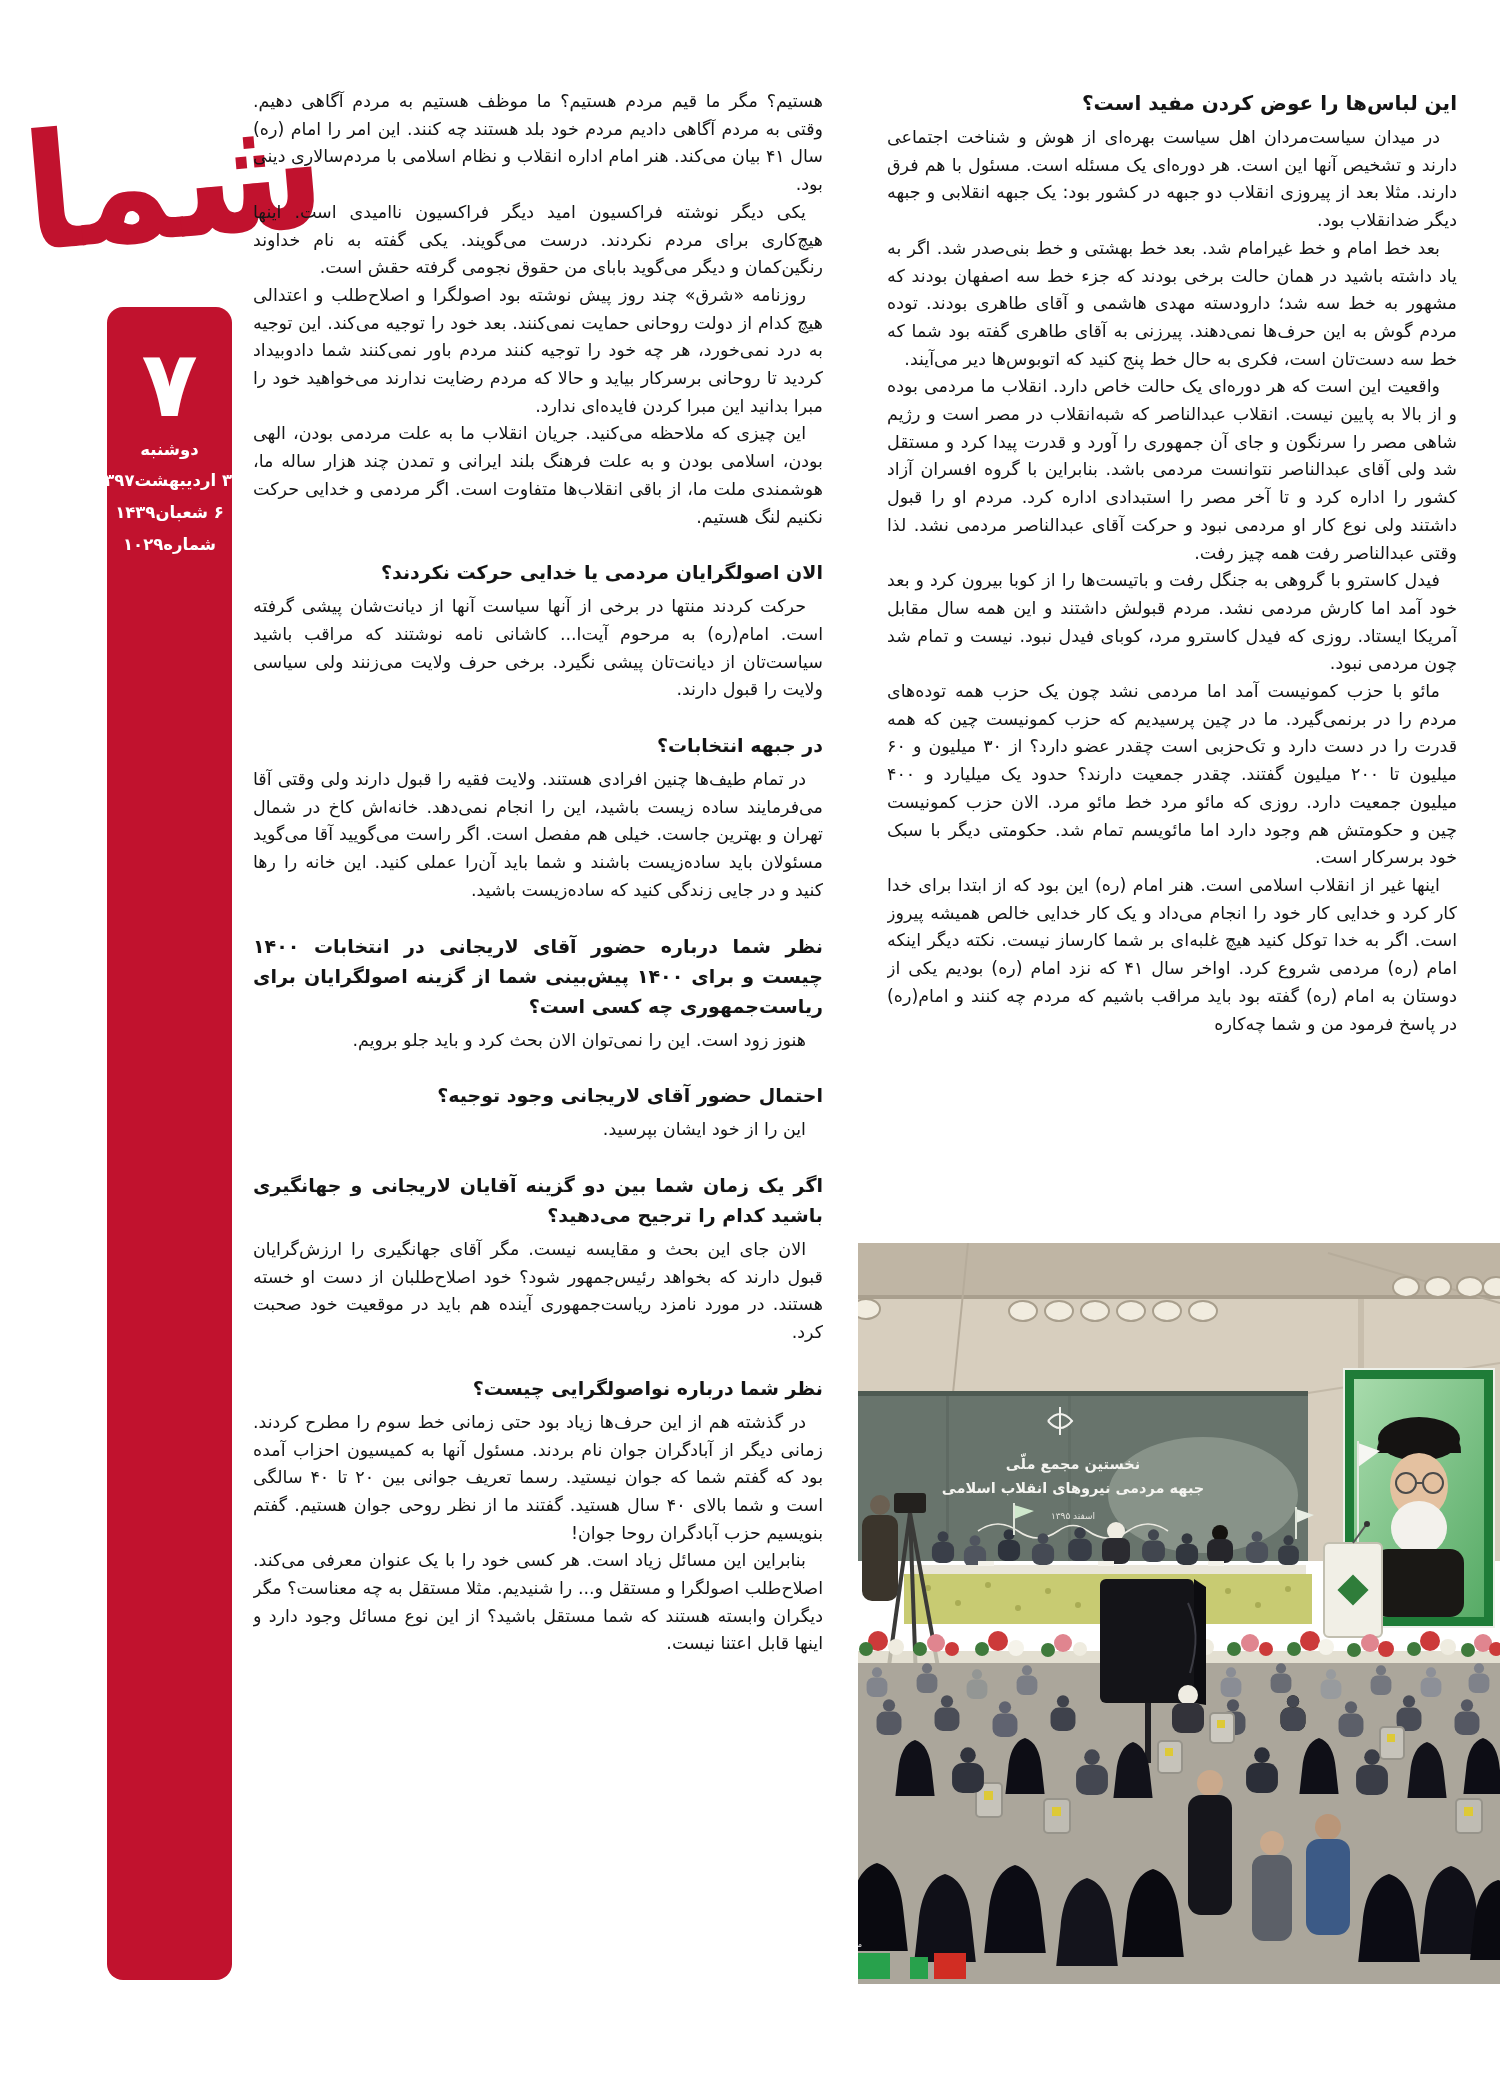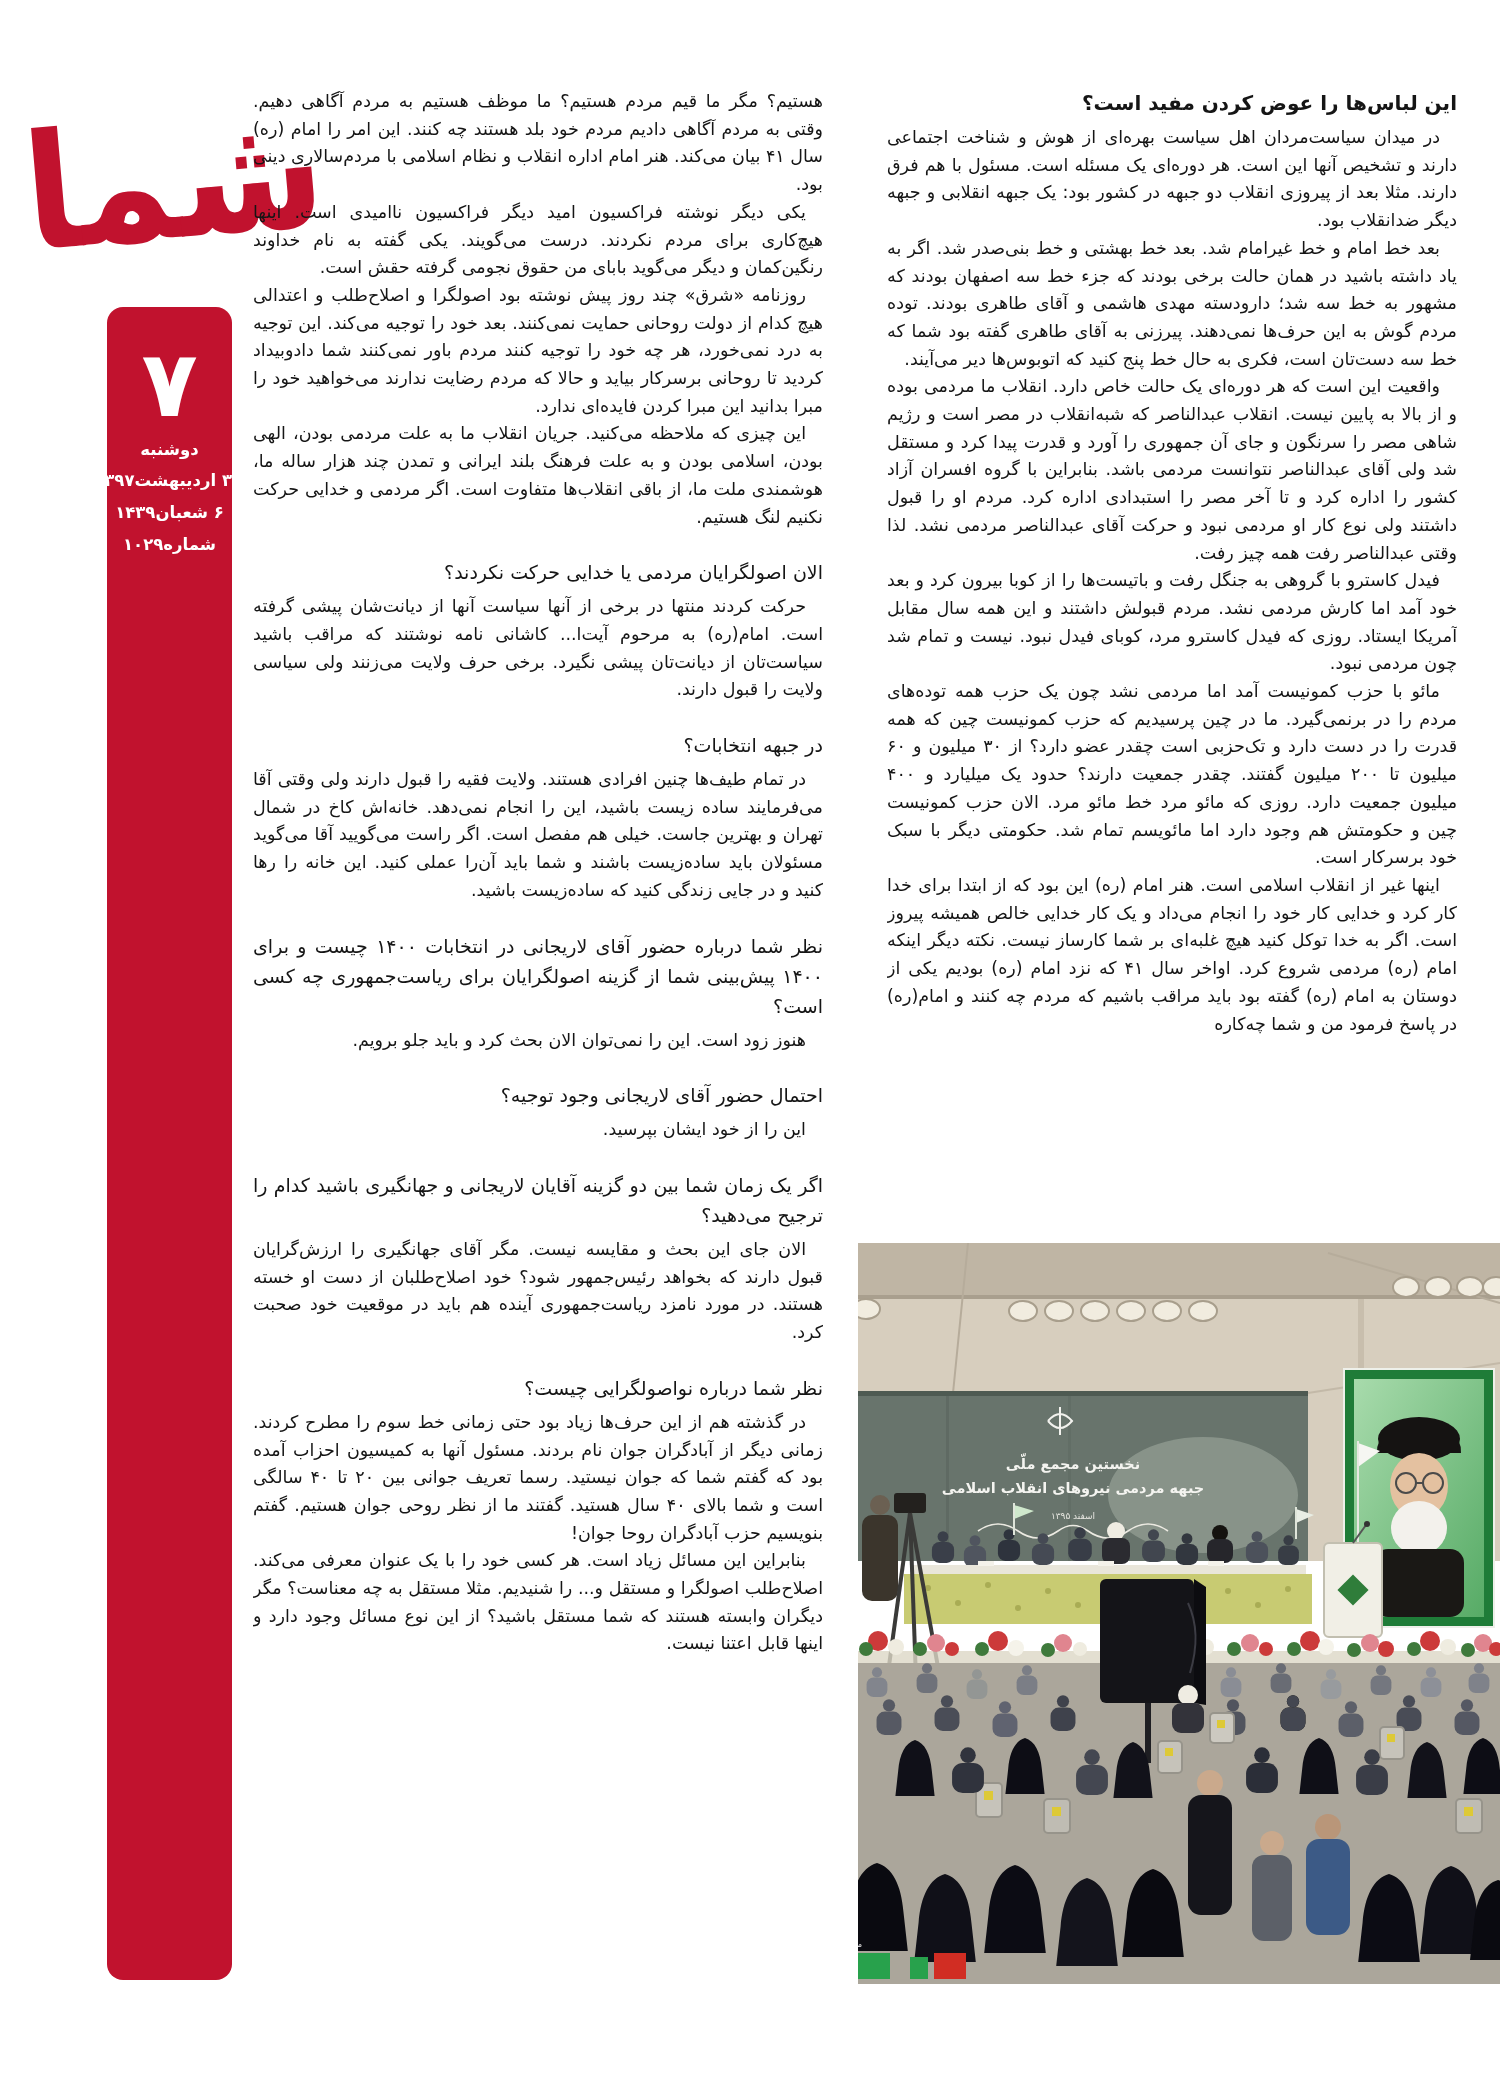--- a/index.html
+++ b/index.html
@@ -13,21 +13,21 @@
   .redbox{position:absolute;left:107px;top:307px;width:125px;height:1673px;
           background:#c1122e;border-radius:16px;color:#fff;text-align:center;direction:rtl;}
   .pagenum{margin-top:30px;font-size:92px;font-weight:bold;line-height:1.05;}
   .dates{margin-top:0;}
   .dateline{font-size:16.5px;font-weight:bold;line-height:1.92;white-space:nowrap;}
   
   .col{position:absolute;top:88px;width:570px;direction:rtl;overflow:hidden;}
   #left-col{left:253px;height:1880px;}
   #right-col{left:887px;height:1152px;}
   .col-title{font-size:20px;font-weight:bold;line-height:30px;margin:0 0 6px 0;text-align:right;}
-  .qa-heading{font-size:19px;font-weight:normal;line-height:30px;margin:26px 0 6px 0;text-align:justify;}
+  .qa-heading{font-size:19px;font-weight:bold;line-height:30px;margin:26px 0 6px 0;text-align:justify;}
   .para{font-size:17.5px;line-height:27.7px;text-align:justify;text-indent:17px;margin:0;}
   .no-indent{text-indent:0;}
   
   .photo{position:absolute;left:858px;top:1243px;width:642px;height:893px;overflow:hidden;}
   .photo svg{display:block;}
   svg text{font-family:"DejaVu Sans",sans-serif;}
 </style>
 </head>
 <body>
 

